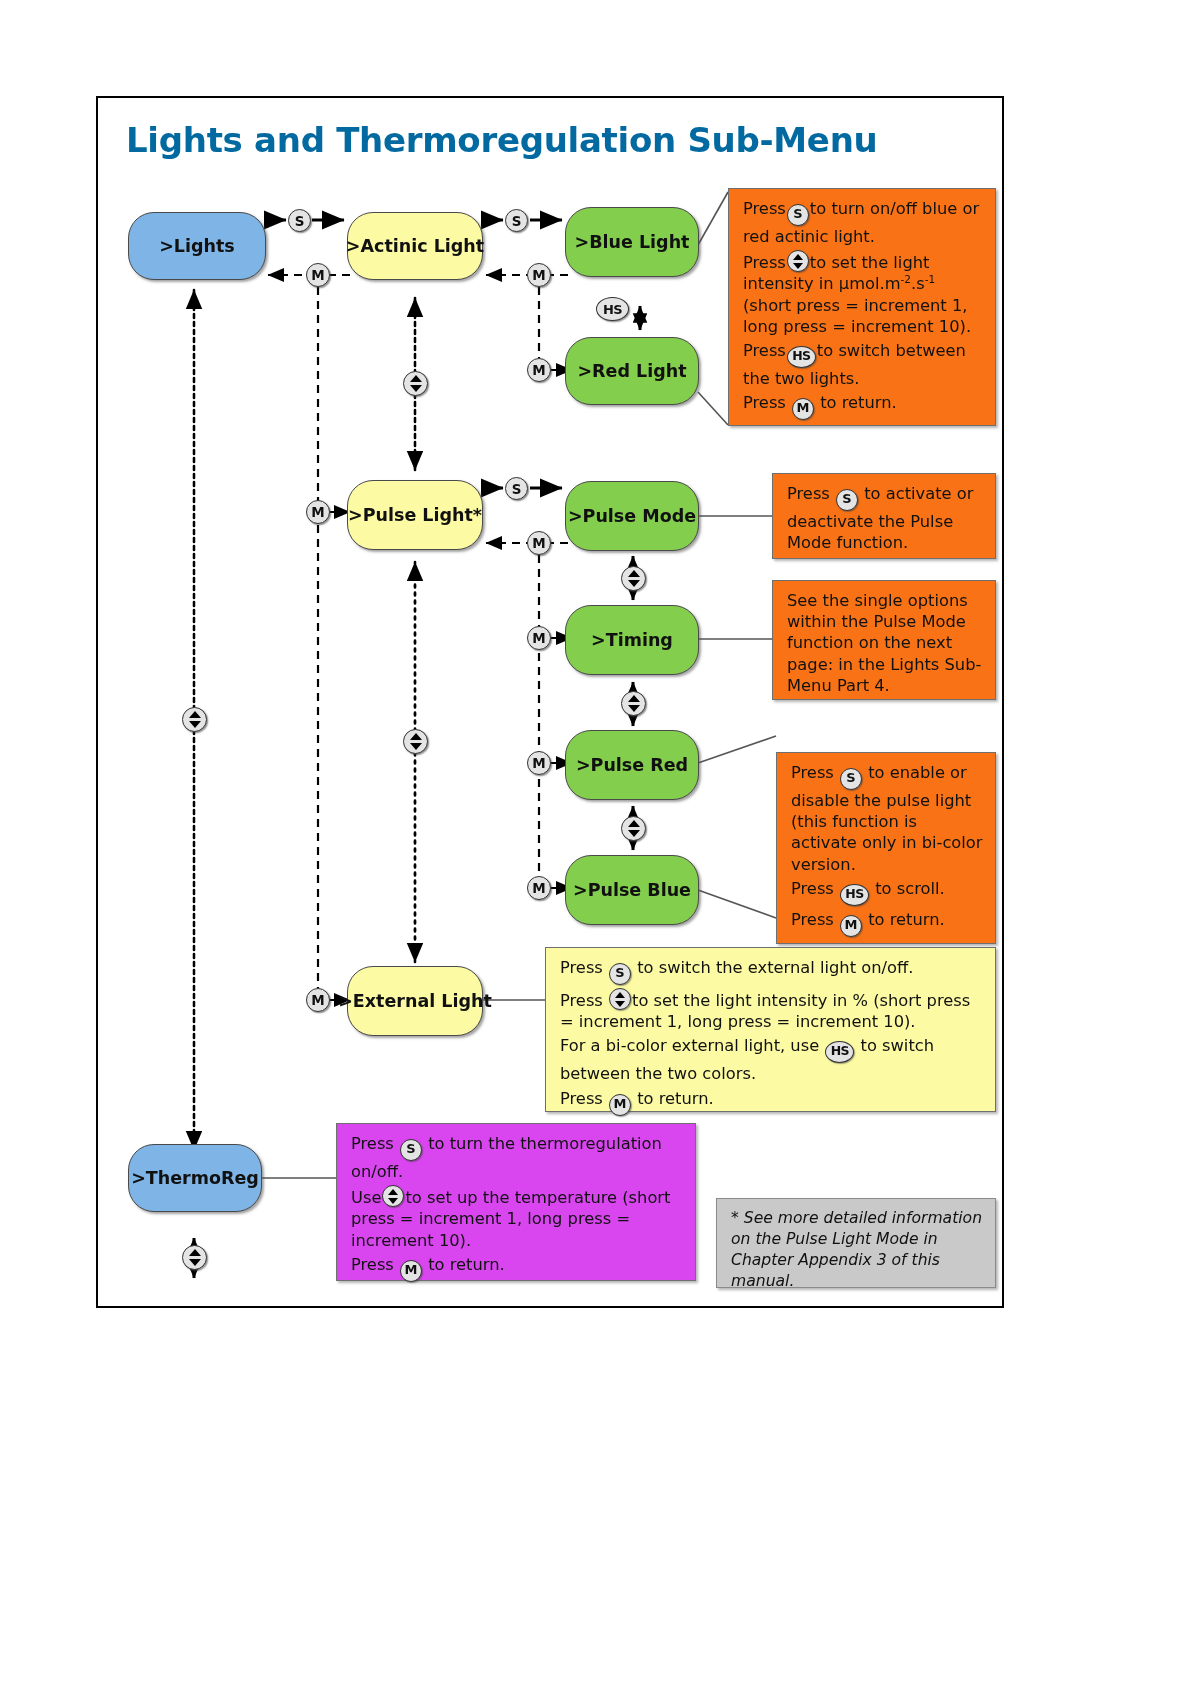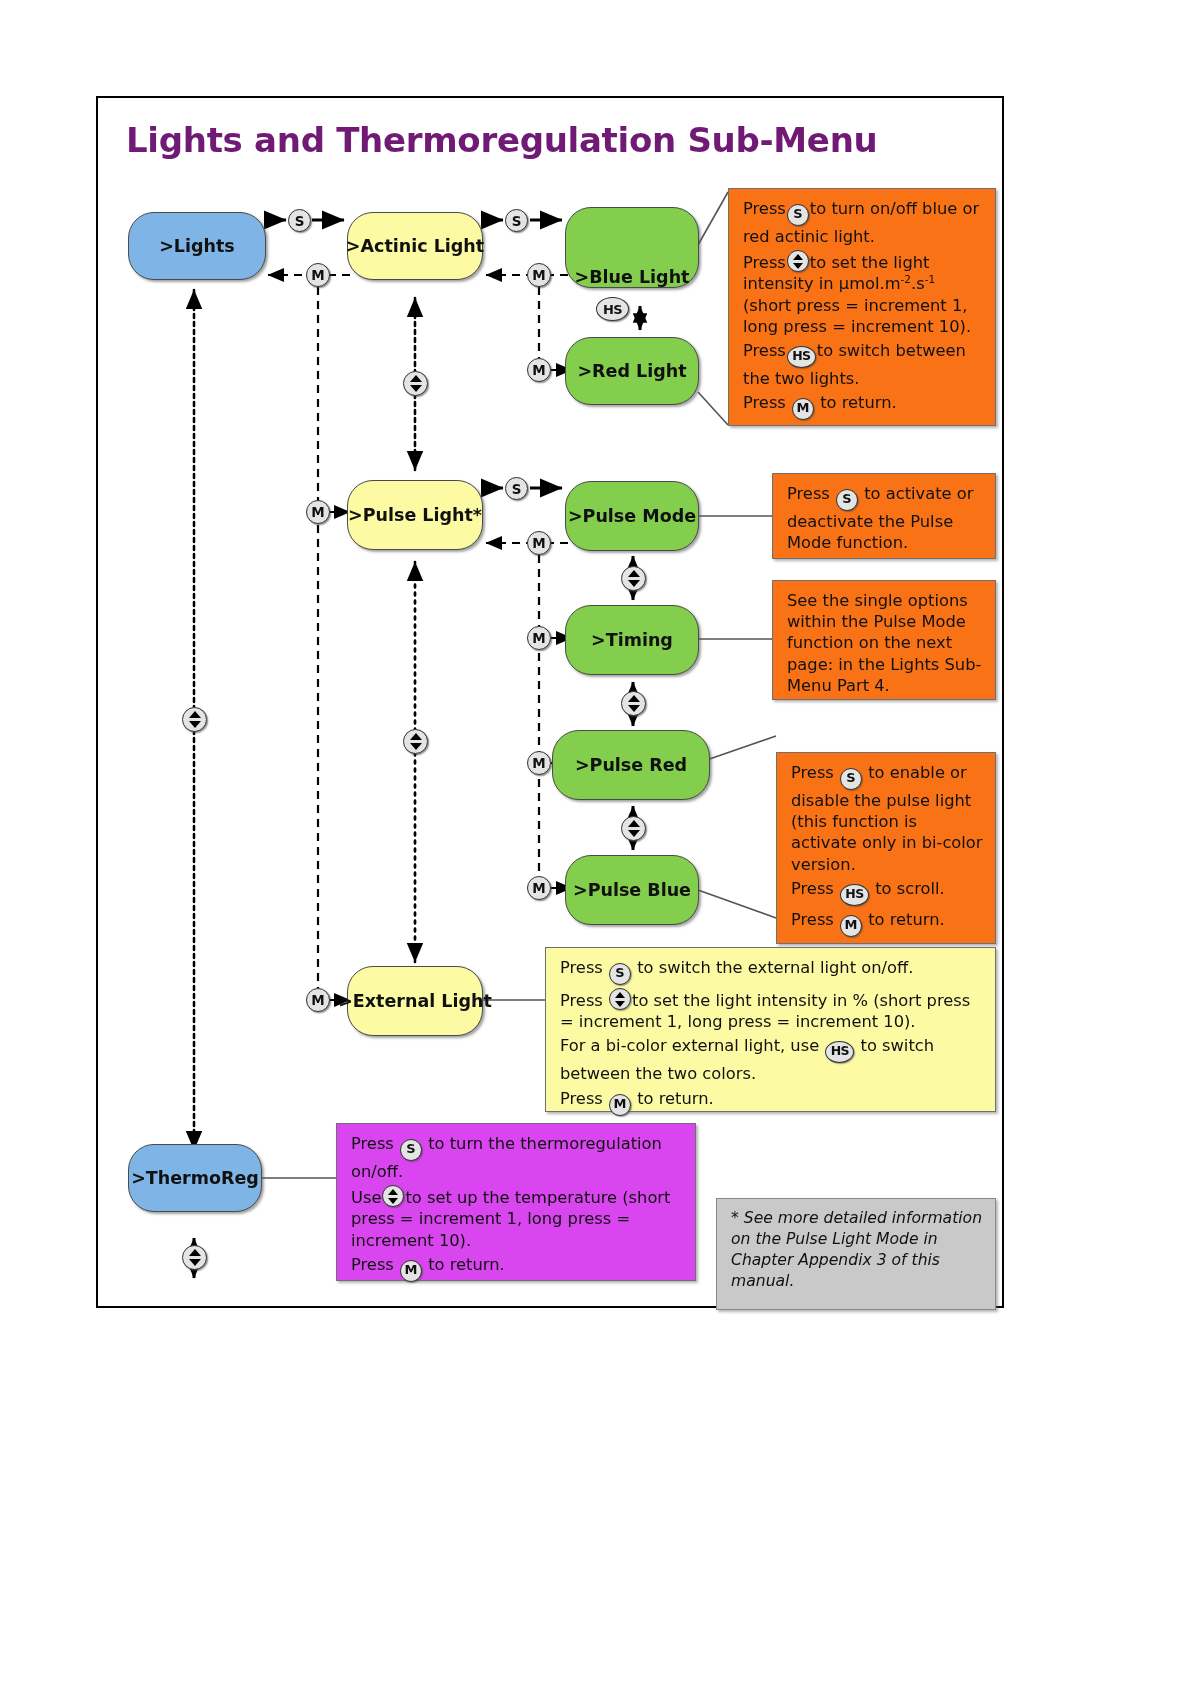--- a/index.html
+++ b/index.html
@@ -1,21 +1,21 @@
 <!DOCTYPE html>
 <html><head>
 <meta charset="utf-8">
 <style>
   html,body{margin:0;padding:0;background:#ffffff;}
   body{font-family:"DejaVu Sans","Liberation Sans",sans-serif;}
   #page{position:relative;width:1191px;height:1684px;background:#ffffff;overflow:hidden;}
   #frame{position:absolute;left:96px;top:96px;width:908px;height:1212px;border:2.5px solid #000;box-sizing:border-box;background:#fff;}
   #svg-layer{position:absolute;left:0;top:0;width:1191px;height:1684px;pointer-events:none;}
 
-  .title{position:absolute;left:126px;top:120px;font-size:34px;font-weight:bold;letter-spacing:-0.3px;color:#701a75;white-space:nowrap;}
+  .title{position:absolute;left:126px;top:120px;font-size:34px;font-weight:bold;letter-spacing:-0.3px;color:#0369a1;white-space:nowrap;}
 
   .node{position:absolute;border:1.6px solid #4a4a4a;border-radius:26px;box-sizing:border-box;
         display:flex;align-items:center;justify-content:center;
         font-weight:bold;font-size:17.5px;color:#111;
         box-shadow:2px 2px 2.5px rgba(90,90,90,.55);}
   .node.blue{background:#7fb5e6;}
   .node.yellow{background:#fcfba4;}
   .node.green{background:#84ce4e;}
   .node span{display:block;padding:0 4px;white-space:nowrap;}
 
@@ -158,41 +158,41 @@
   </svg>
 
   <div class="node blue" style="left:128px;top:212px;width:138px;height:68px;">
     <span>&gt;Lights</span>
     </div>
 
   <div class="node yellow" style="left:347px;top:212px;width:136px;height:68px;">
     <span>&gt;Actinic Light</span>
     </div>
 
-  <div class="node green" style="left:565px;top:207px;width:134px;height:81px;align-items:flex-end;">
+  <div class="node green" style="left:565px;top:207px;width:134px;height:70px;">
     <span>&gt;Blue Light</span>
     </div>
 
   <div class="node green" style="left:565px;top:337px;width:134px;height:68px;">
     <span>&gt;Red Light</span>
     </div>
 
   <div class="node yellow" style="left:347px;top:480px;width:136px;height:70px;">
     <span>&gt;Pulse Light*</span>
     </div>
 
   <div class="node green" style="left:565px;top:481px;width:134px;height:70px;">
     <span>&gt;Pulse Mode</span>
     </div>
 
   <div class="node green" style="left:565px;top:605px;width:134px;height:70px;">
     <span>&gt;Timing</span>
     </div>
 
-  <div class="node green" style="left:552px;top:730px;width:158px;height:70px;border-radius:27px;">
+  <div class="node green" style="left:565px;top:730px;width:134px;height:70px;">
     <span>&gt;Pulse Red</span>
     </div>
 
   <div class="node green" style="left:565px;top:855px;width:134px;height:70px;">
     <span>&gt;Pulse Blue</span>
     </div>
 
   <div class="node yellow" style="left:347px;top:966px;width:136px;height:70px;">
     <span>&gt;External Light</span>
     </div>
@@ -252,17 +252,17 @@
     <p>For a bi-color external light, use <span class="key hs">HS</span> to switch between the two colors.</p>
     <p>Press <span class="key">M</span> to return.</p>
   </div>
 
   <div class="cbox blue" style="left:336px;top:1123px;width:360px;height:158px;">
     <p>Press <span class="key">S</span> to turn the thermoregulation on/off.</p>
     <p>Use<span class="key ud"></span>to set up the temperature (short press = increment 1, long press = increment 10).</p>
     <p>Press <span class="key">M</span> to return.</p>
   </div>
 
-  <div class="cbox gray" style="left:716px;top:1198px;width:280px;height:112px;">
+  <div class="cbox gray" style="left:716px;top:1198px;width:280px;height:90px;">
     <p>* See more detailed information on the Pulse Light Mode in Chapter Appendix 3 of this manual.</p>
   </div>
 
 </div>
 
 </body></html>

